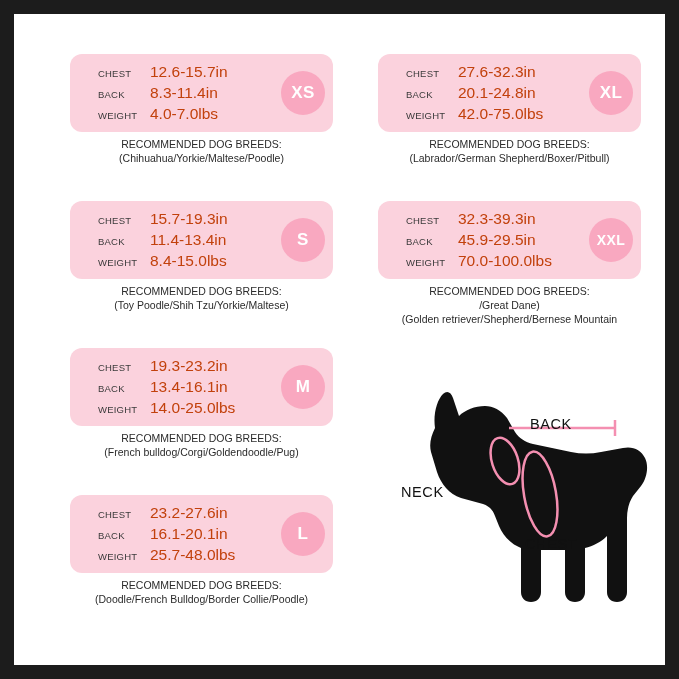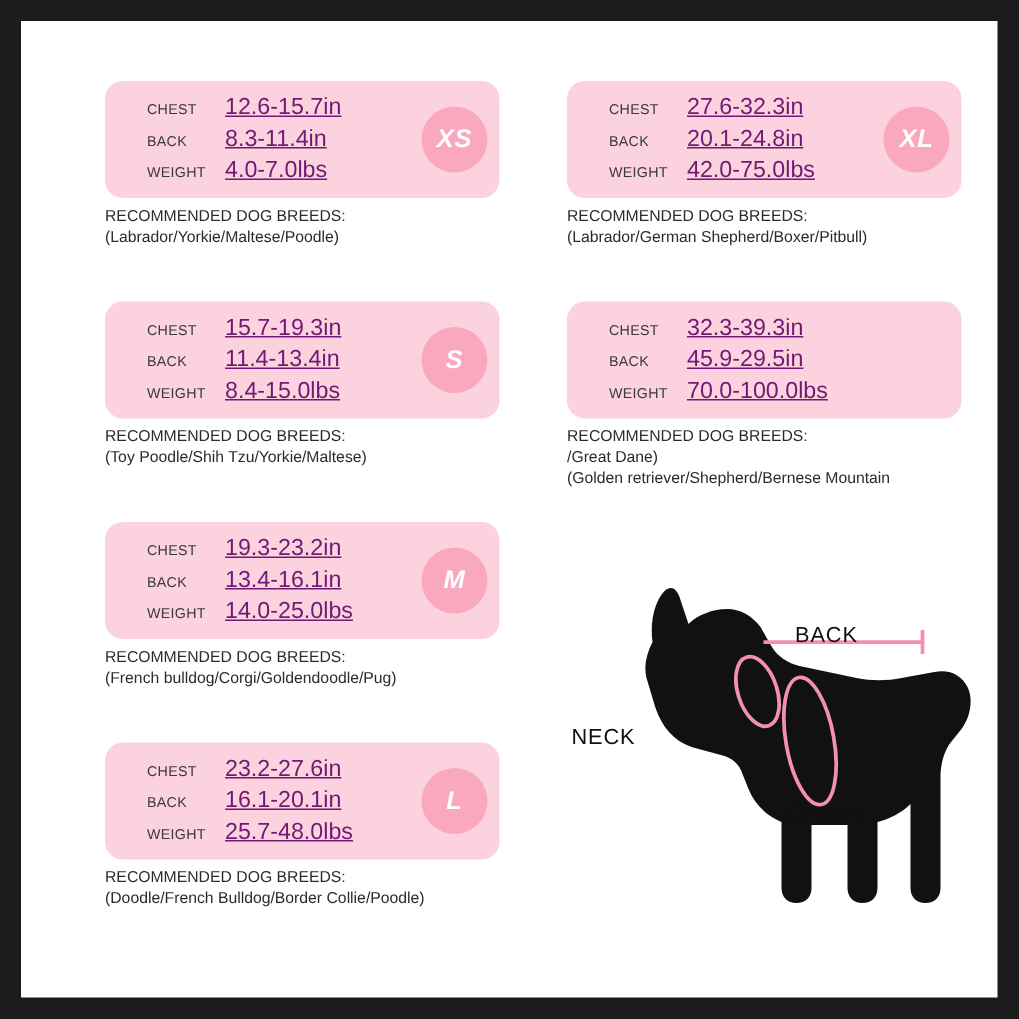--- a/index.html
+++ b/index.html
@@ -60,65 +60,64 @@
   .row .lbl {
     font-size: 9.5px;
     color: #3a3a3a;
     letter-spacing: 0.2px;
     width: 52px;
     flex: 0 0 52px;
     text-align: left;
   }
   .row .val {
     font-size: 15.5px;
-    color: #701a75;
-    text-decoration: underline;
+    color: #c2410c;
   }
   .badge {
     position: absolute;
     right: 8px;
     top: 50%;
     transform: translateY(-50%);
     width: 44px;
     height: 44px;
     border-radius: 50%;
     background: #f9a8c0;
     color: #ffffff;
     font-size: 17px;
     font-weight: bold;
     display: flex;
     align-items: center;
     justify-content: center;
     letter-spacing: 0.5px;
-    font-style: italic;
   }
   .badge.small-text { font-size: 14px; }
   .breeds {
     margin-top: 5px;
+    text-align: center;
     font-size: 10.5px;
     line-height: 14px;
     color: #2b2b2b;
   }
 
   
   .dog-area {
     position: absolute;
     left: 337px;
     top: 352px;
     width: 300px;
     height: 260px;
   }
   .dog-label {
     position: absolute;
     font-size: 14.5px;
     color: #111111;
     letter-spacing: 0.6px;
   }
   .lbl-back  { left: 155px; top: 50px; }
-  .lbl-neck  { left: 6px;  top: 118px; }
+  .lbl-neck  { left: 26px;  top: 118px; }
   .lbl-chest { left: 150px; top: 170px; }
 </style>
 </head>
 <body>
 
 <div class="page">
   <div class="chart">
 
     <div class="card" style="left:32px; top:40px; width:263px;">
       <div class="panel">
@@ -133,21 +132,21 @@
           </div>
           <div class="row">
             <span class="lbl">WEIGHT</span>
             <span class="val">4.0-7.0lbs</span>
           </div>
         </div>
         <div class="badge">XS</div>
       </div>
       <div class="breeds">
         <div>RECOMMENDED DOG BREEDS:</div>
-        <div>(Labrador/Yorkie/Maltese/Poodle)</div>
+        <div>(Chihuahua/Yorkie/Maltese/Poodle)</div>
       </div>
     </div>
 
     <div class="card" style="left:32px; top:187px; width:263px;">
       <div class="panel">
         <div class="rows">
           <div class="row">
             <span class="lbl">CHEST</span>
             <span class="val">15.7-19.3in</span>
           </div>
@@ -249,20 +248,21 @@
           </div>
           <div class="row">
             <span class="lbl">BACK</span>
             <span class="val">45.9-29.5in</span>
           </div>
           <div class="row">
             <span class="lbl">WEIGHT</span>
             <span class="val">70.0-100.0lbs</span>
           </div>
         </div>
+        <div class="badge small-text">XXL</div>
       </div>
       <div class="breeds">
         <div>RECOMMENDED DOG BREEDS:</div>
         <div>/Great Dane)</div>
         <div>(Golden retriever/Shepherd/Bernese Mountain</div>
       </div>
     </div>
 
     <div class="dog-area">
       <svg width="300" height="260" viewBox="0 0 300 260">

